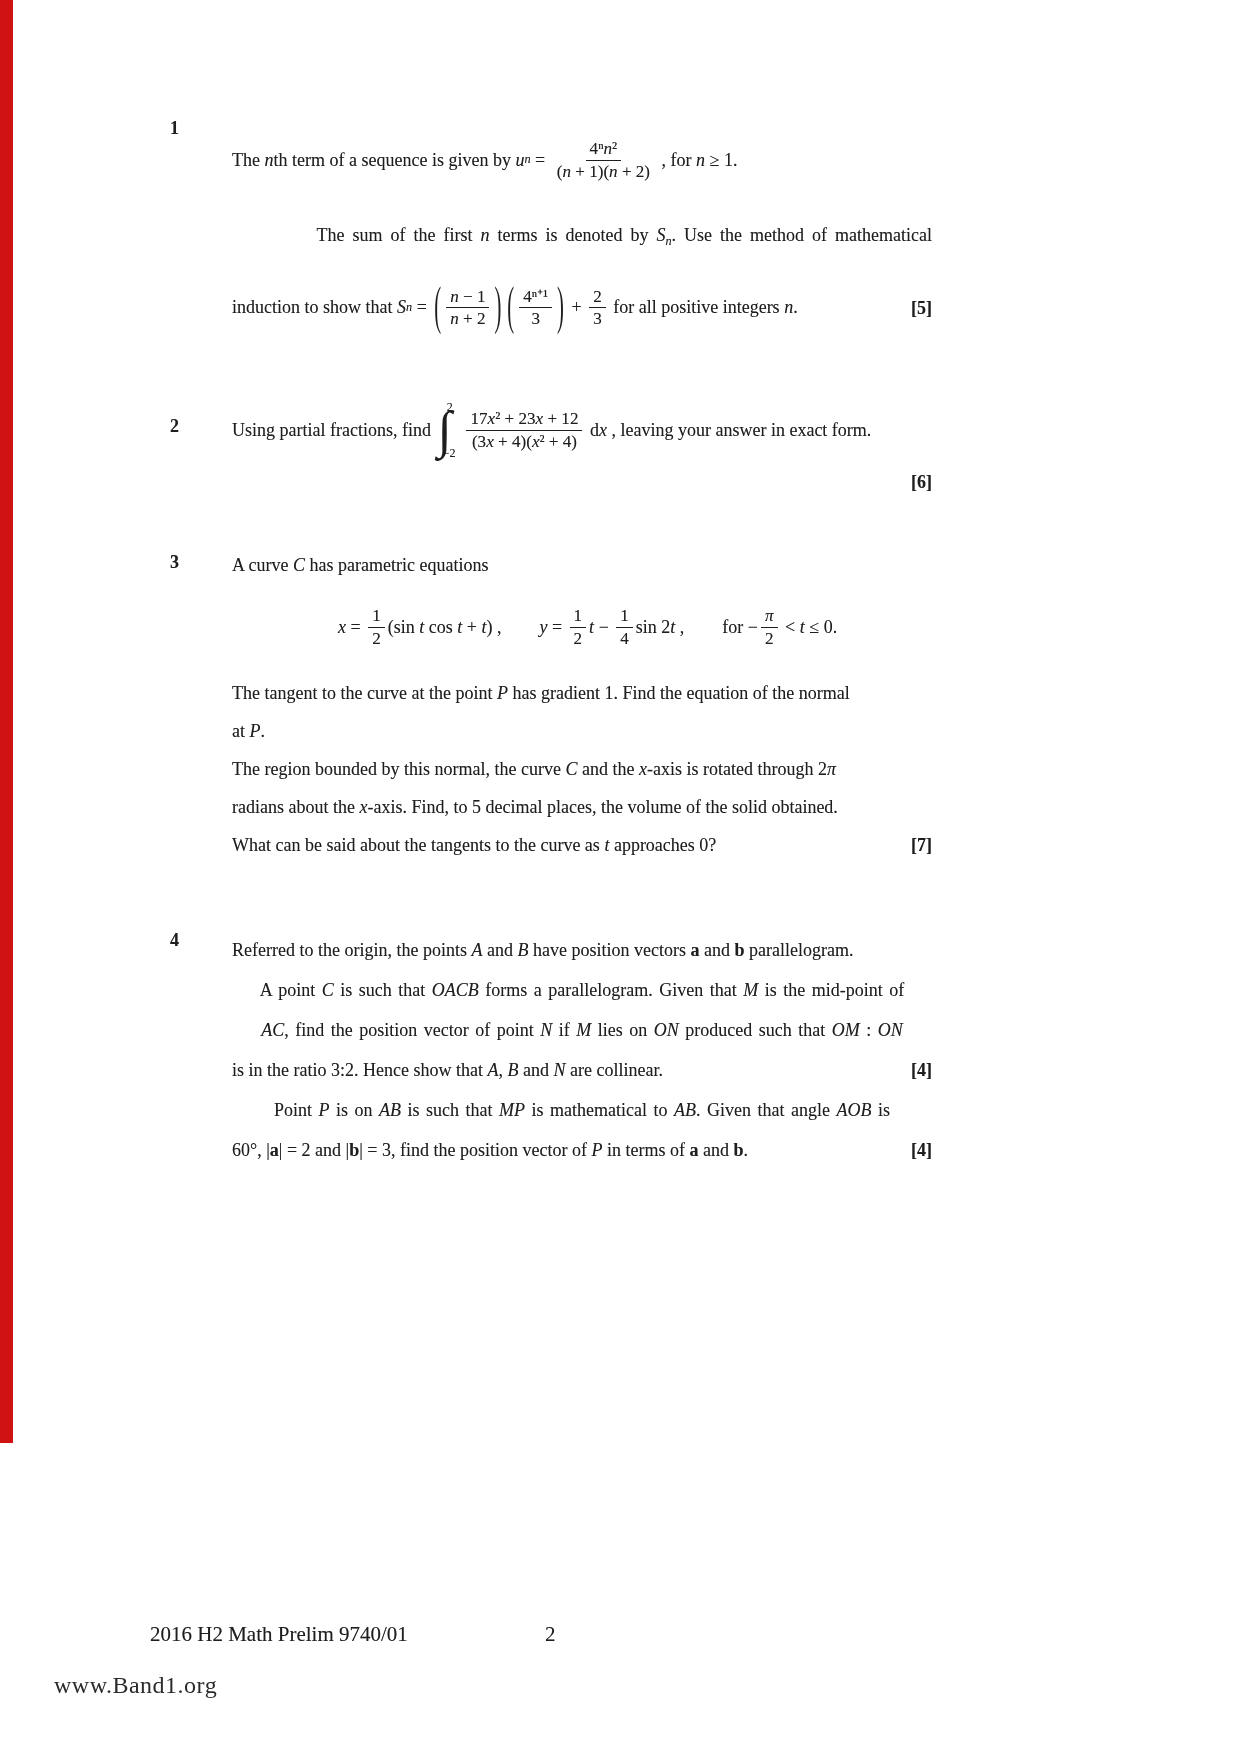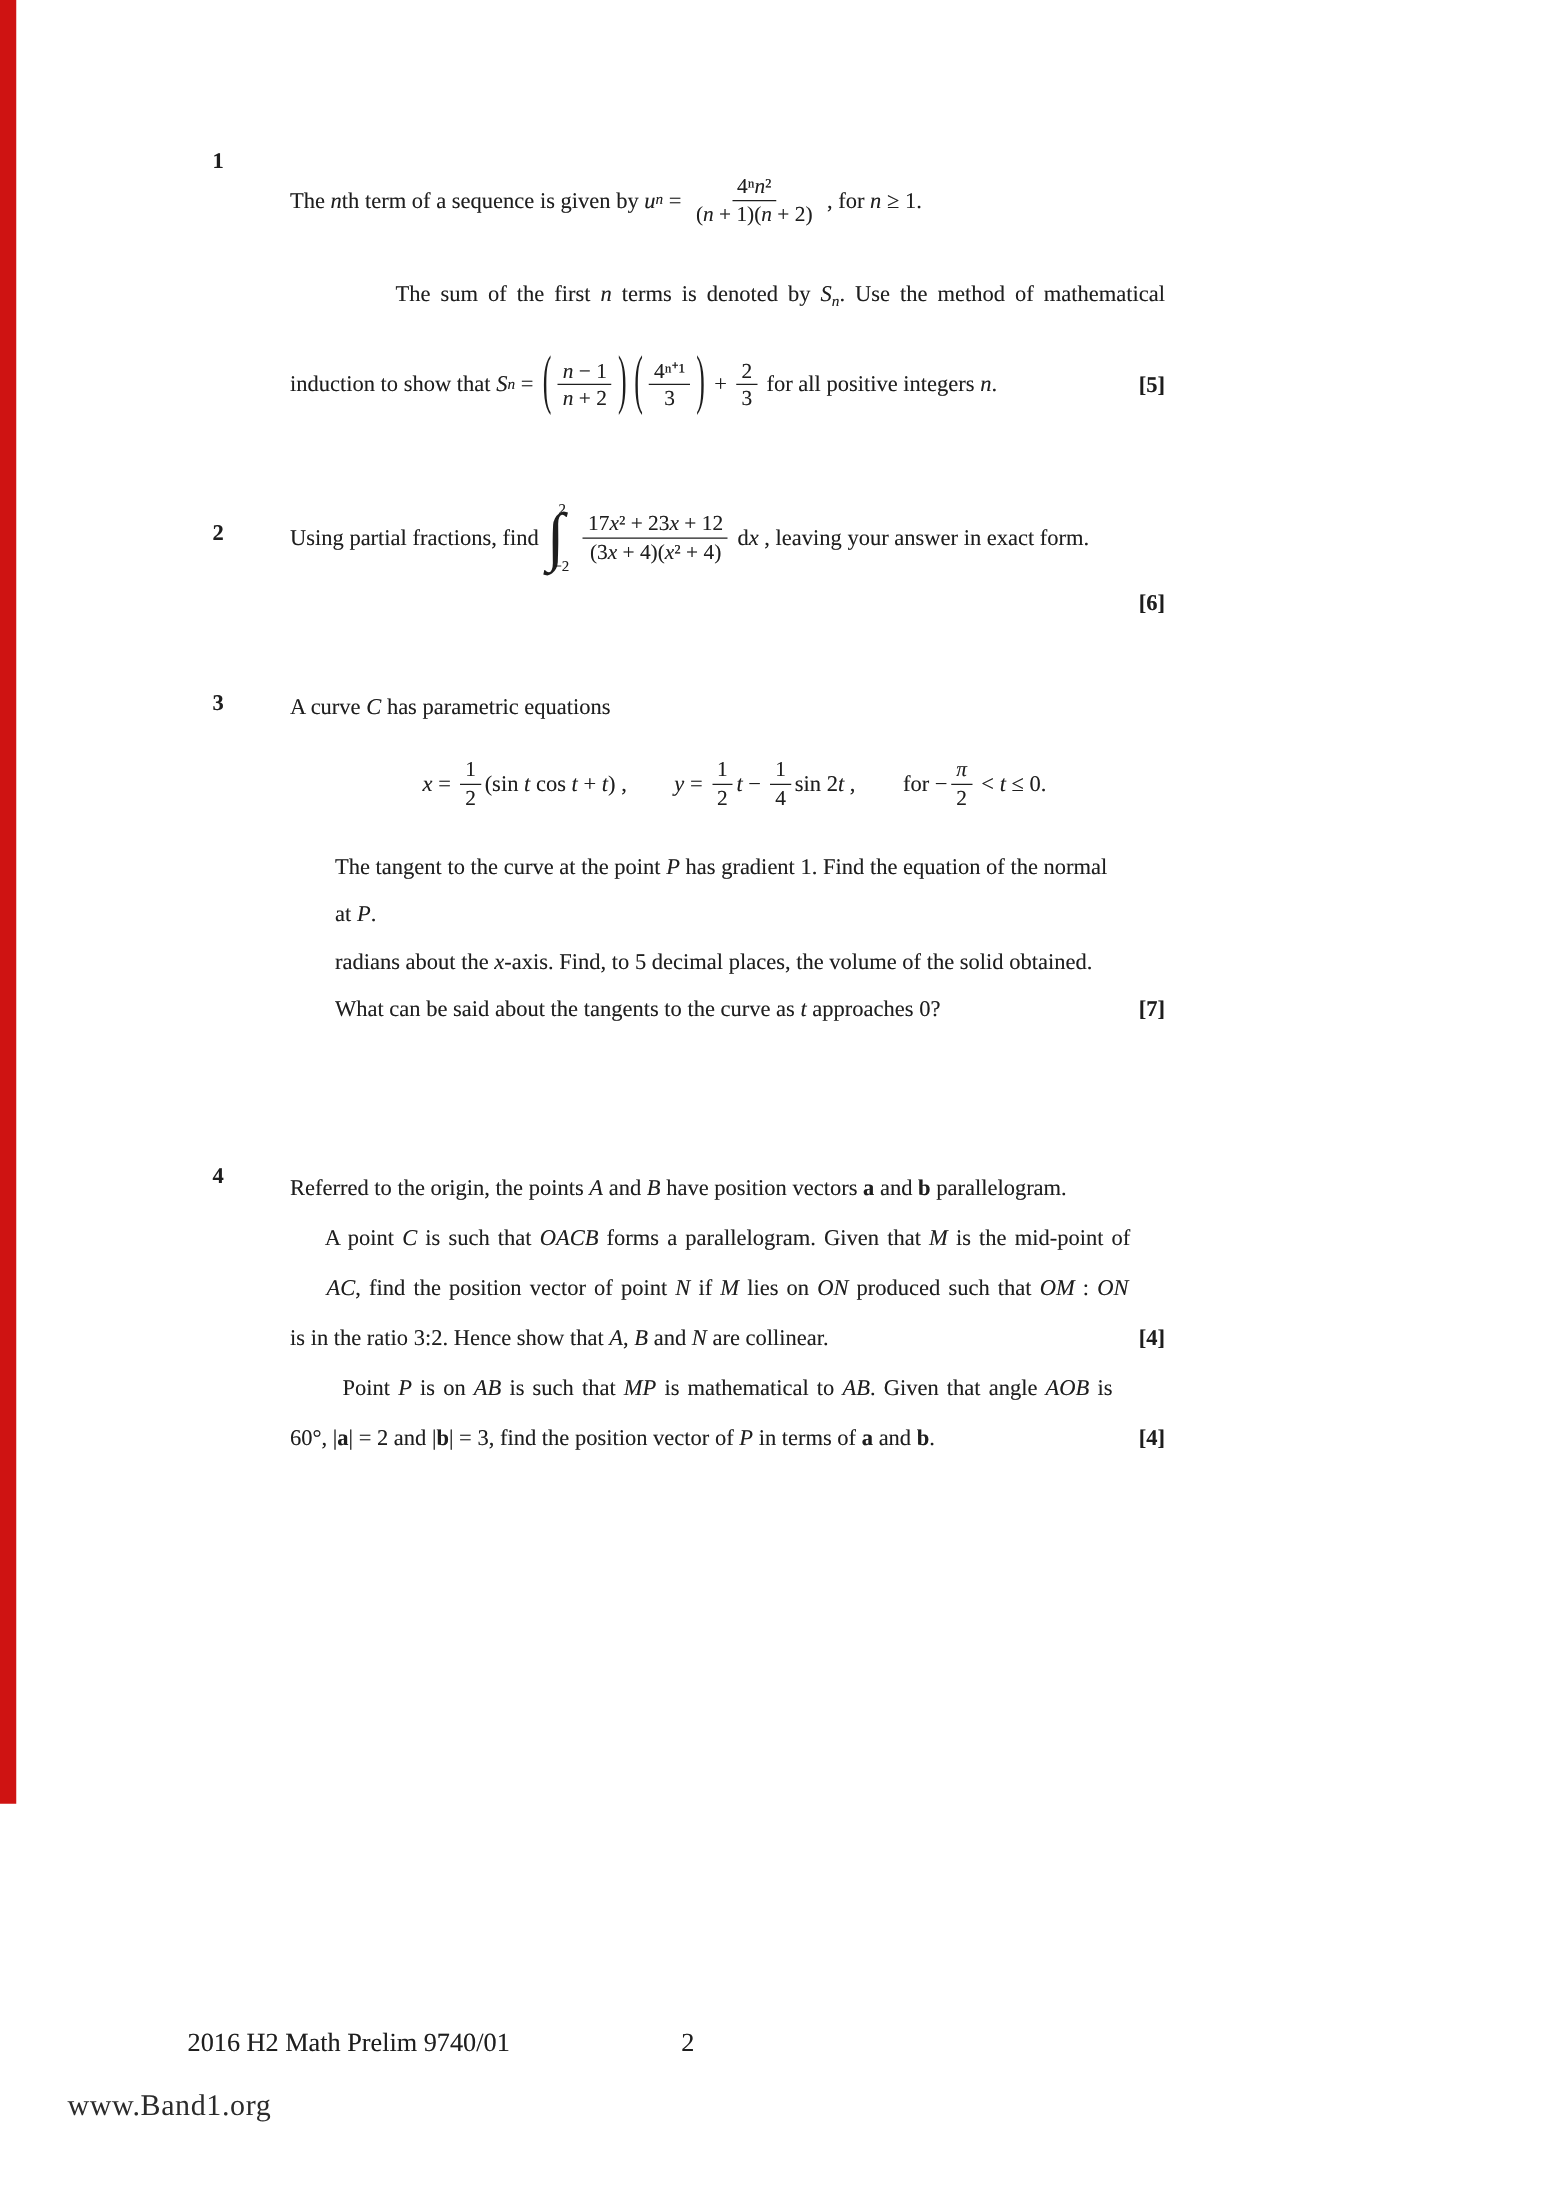--- a/index.html
+++ b/index.html
@@ -69,23 +69,24 @@
         <span class="marks-inline">[6]</span>
       </div>
     </div>
   </div>
 
   <div class="q" style="top:552px;">
     <div class="qn">3</div>
     <div class="qb">
       <div class="line" style="line-height:26px;"><span>A curve </span><span class="it">C</span><span> has parametric equations</span></div>
       <div class="mline equation" style="margin-top:12px;min-height:62px;display:flex;align-items:center;flex-wrap:nowrap;white-space:pre;"><span class="it">x</span><span> = </span><span class="frac"><span class="num"><span>1</span></span><span class="den"><span>2</span></span></span><span>(sin </span><span class="it">t</span><span> cos </span><span class="it">t</span><span> + </span><span class="it">t</span><span>) ,</span><span class="gap" style="width: 38px;"></span><span class="it">y</span><span> = </span><span class="frac"><span class="num"><span>1</span></span><span class="den"><span>2</span></span></span><span class="it">t</span><span> − </span><span class="frac"><span class="num"><span>1</span></span><span class="den"><span>4</span></span></span><span>sin 2</span><span class="it">t</span><span> ,</span><span class="gap" style="width: 38px;"></span><span>for −</span><span class="frac"><span class="num"><span class="it">π</span></span><span class="den"><span>2</span></span></span><span> &lt; </span><span class="it">t</span><span> ≤ 0.</span></div>
-      <div style="margin-top:10px;margin-left:36px;">
+      <div style="margin-top:10px;">
         <div class="line"><span>The tangent to the curve at the point </span><span class="it">P</span><span> has gradient 1. Find the equation of the normal</span></div>
         <div class="line"><span>at </span><span class="it">P</span><span>.</span></div>
+        <div class="line"><span>The region bounded by this normal, the curve </span><span class="it">C</span><span> and the </span><span class="it">x</span><span>-axis is rotated through 2</span><span class="it">π</span></div>
         <div class="line"><span>radians about the </span><span class="it">x</span><span>-axis. Find, to 5 decimal places, the volume of the solid obtained.</span></div>
         <div class="line">
           <span><span>What can be said about the tangents to the curve as </span><span class="it">t</span><span> approaches 0?</span></span>
           <span class="marks">[7]</span>
         </div>
       </div>
     </div>
   </div>
 
   <div class="q" style="top:930px;">

